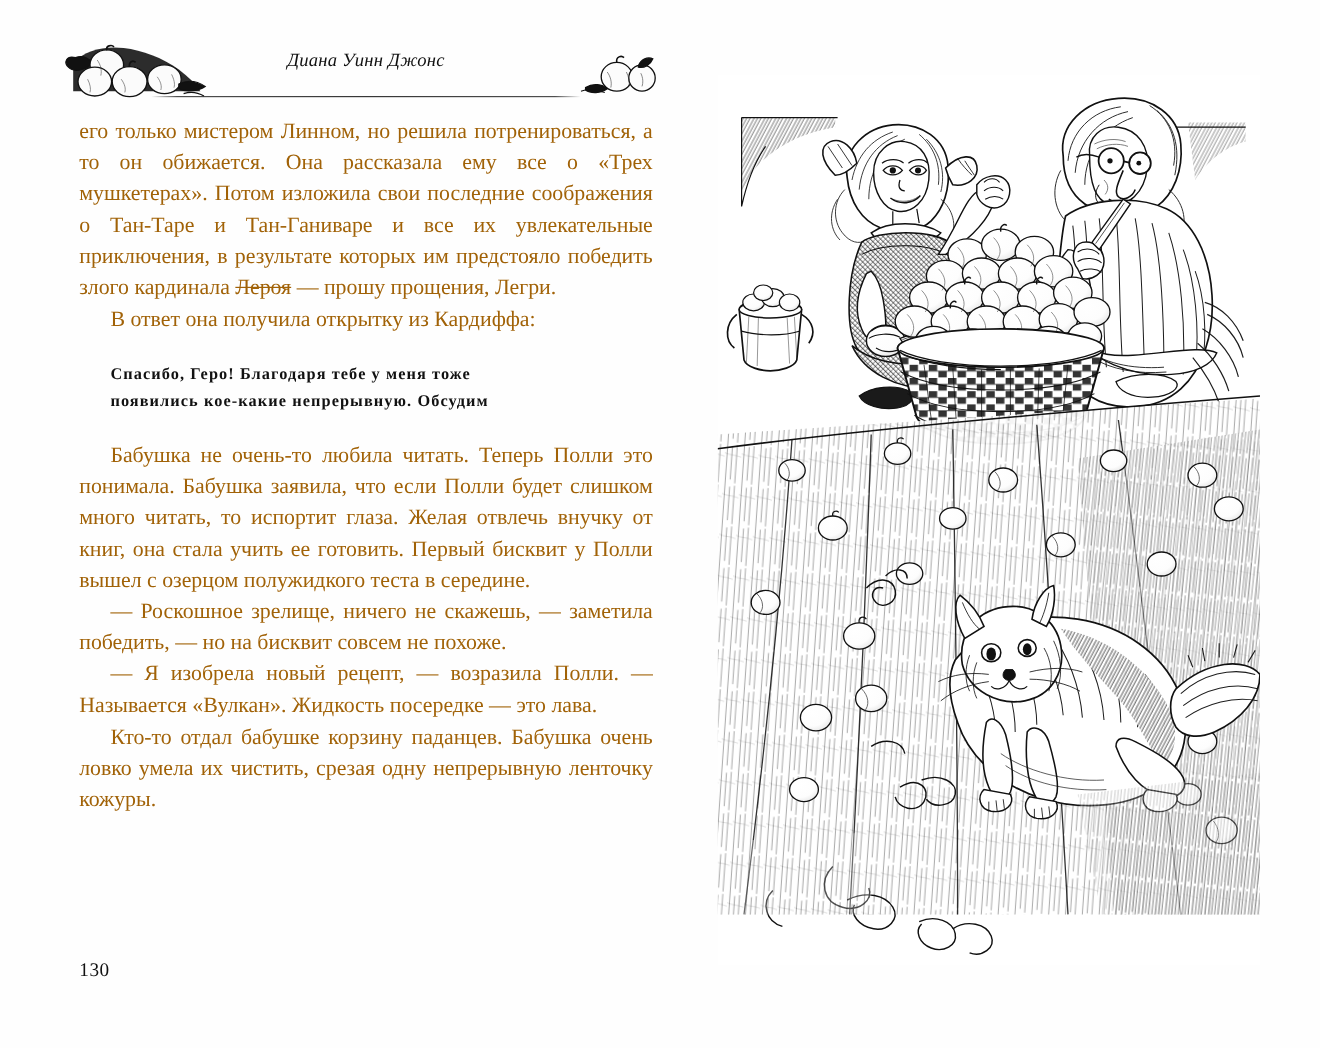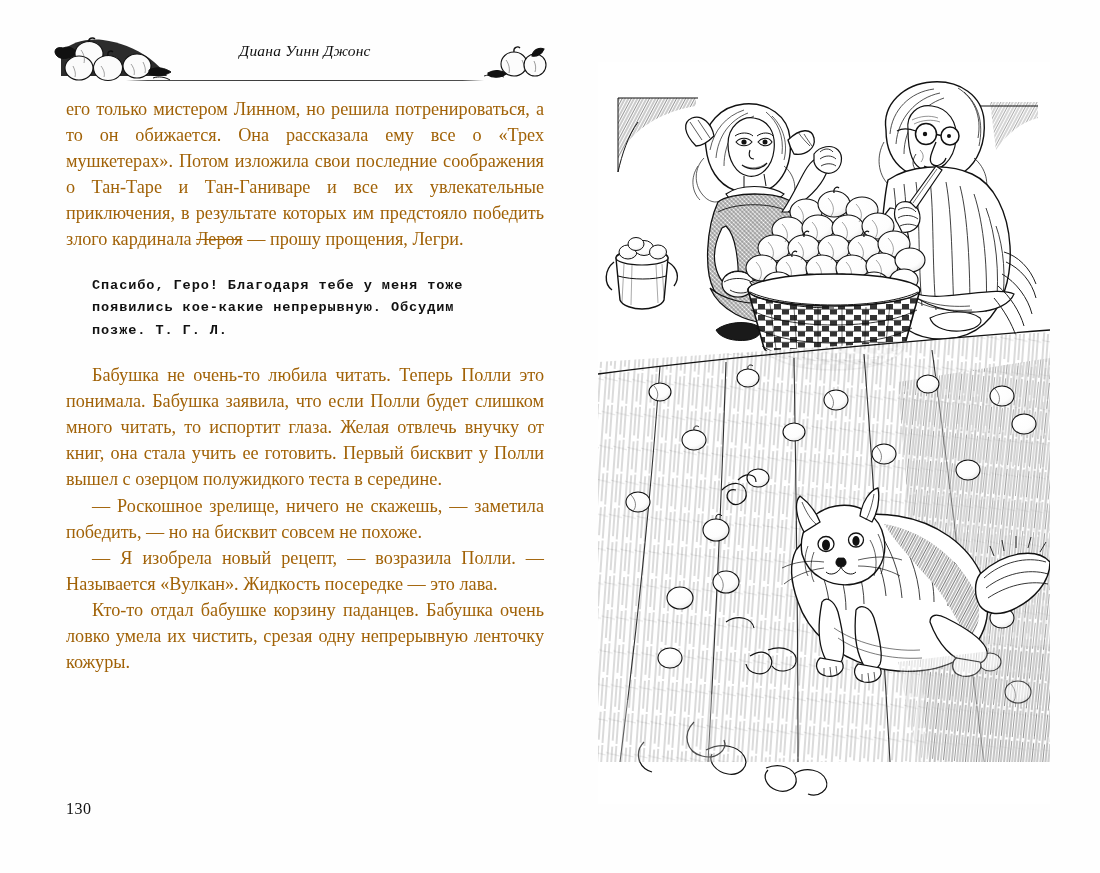--- a/index.html
+++ b/index.html
@@ -83,21 +83,21 @@
 
   .strike { text-decoration: line-through; text-decoration-thickness: 1.3px; }
 
   
   .postcard {
     margin: 22px 0 20px 0;
     padding-left: 26px;
   }
   .postcard p {
     margin: 0;
-    font-family: Liberation Mono, monospace;
+    font-family: Liberation Serif, serif;
     font-size: 13.6px;
     line-height: 22.5px;
     letter-spacing: 0.9px;
     font-weight: 700;
     color: #111;
     white-space: pre;
   }
 
   
   .folio {
@@ -179,25 +179,25 @@
             <path d="M0 32 C6 30 14 31 20 33" stroke="#111" stroke-width="0.9"></path>
           </g>
         </svg>
       </div>
     </div>
 
     <div class="body-text">
 
       <p class="para cont"><span>его только мистером Линном, но решила потренироваться, а то он обижается. Она рассказала ему все о «Трех мушкетерах». Потом изложила свои последние соображения о Тан-Таре и Тан-Ганиваре и все их увлекательные приключения, в результате которых им предстояло победить злого кардинала </span><span class="strike">Лероя</span><span> — прошу прощения, Легри.</span></p>
 
+      <p class="para indent">В ответ она получила открытку из Кардиффа:</p>
 
       <blockquote class="postcard">
         <p>Спасибо, Геро! Благодаря тебе у меня тоже</p>
         <p>появились кое-какие непрерывную. Обсудим</p>
-        <p>позже. Т. Г. Л.</p>
       </blockquote>
 
       <p class="para indent">Бабушка не очень-то любила читать. Теперь Полли это понимала. Бабушка заявила, что если Полли будет слишком много читать, то испортит глаза. Желая отвлечь внучку от книг, она стала учить ее готовить. Первый бисквит у Полли вышел с озерцом полужидкого теста в середине.</p>
       <p class="para indent">— Роскошное зрелище, ничего не скажешь, — заметила победить, — но на бисквит совсем не похоже.</p>
       <p class="para indent">— Я изобрела новый рецепт, — возразила Полли. — Называется «Вулкан». Жидкость посередке — это лава.</p>
       <p class="para indent">Кто-то отдал бабушке корзину паданцев. Бабушка очень ловко умела их чистить, срезая одну непрерывную ленточку кожуры.</p>
     </div>
   </div>
 
   <div class="folio">130</div>

